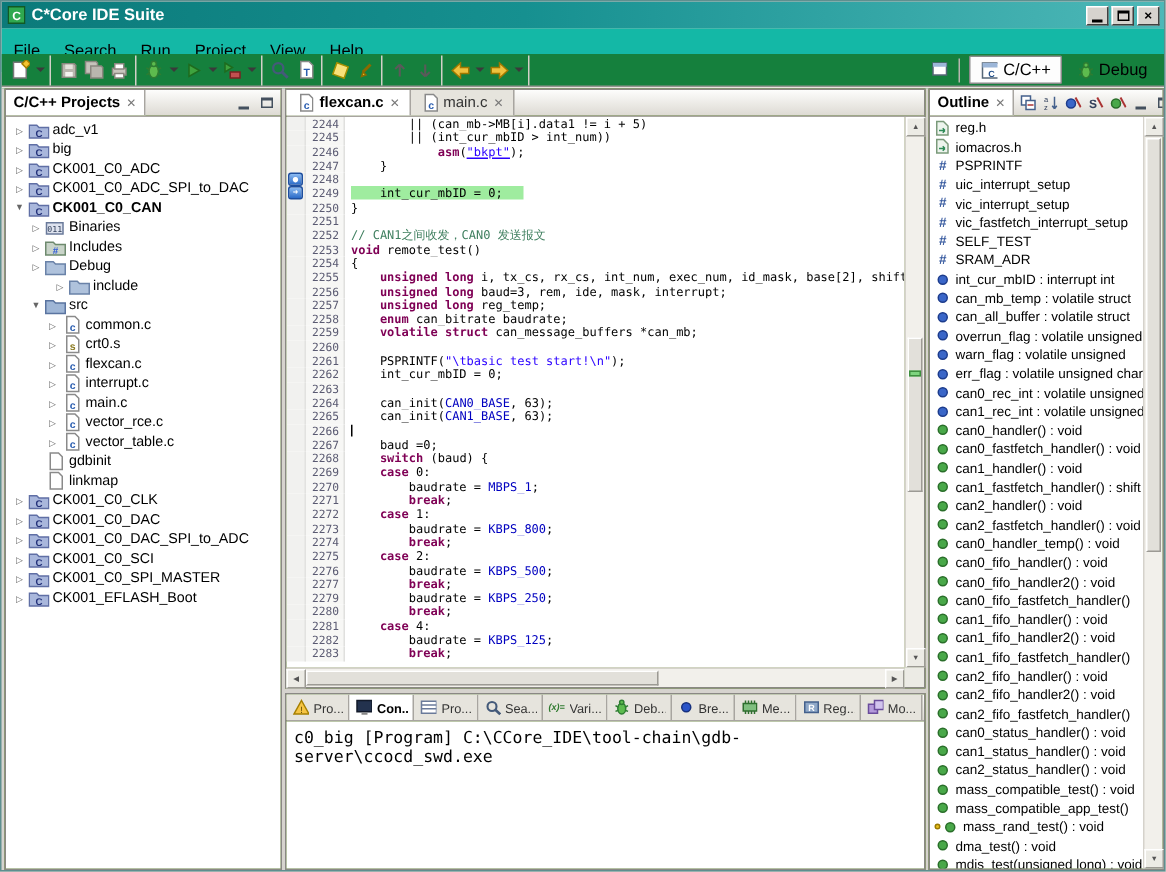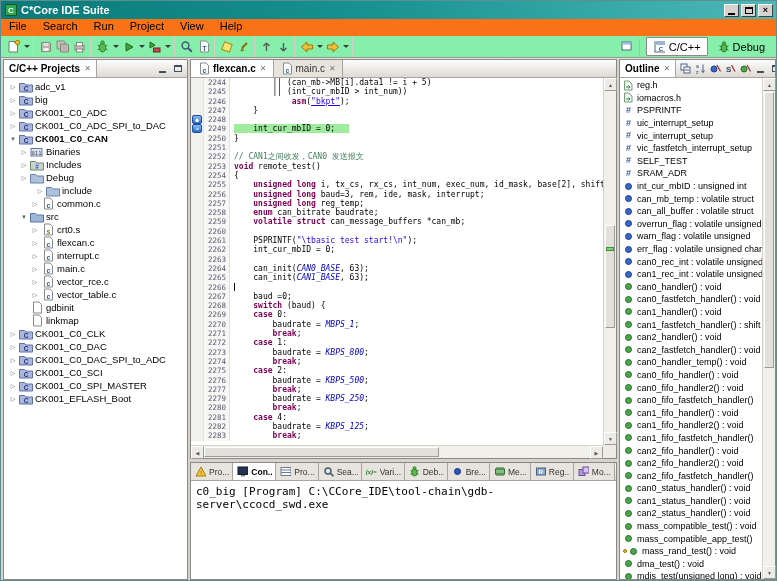--- a/index.html
+++ b/index.html
@@ -8,23 +8,23 @@
   body{position:relative;background:#D6D3CE;font-family:"Liberation Sans",sans-serif;font-size:11px;color:#000;border:1px solid #5E8F8F}
   
   .titlebar{position:absolute;left:0;top:0;right:0;height:18px;background:linear-gradient(90deg,#0B7A7A 0%,#169090 45%,#4DB8B8 100%);color:#fff;display:flex;align-items:center;gap:4px;padding:0 3px;font-weight:bold}
   .app-ic{width:13px;height:13px;display:flex;align-items:center;justify-content:center}
   .win-controls{margin-left:auto;display:flex;gap:2px}
   .win-btn{width:15px;height:13px;background:#D6D3CE;border:1px solid;border-color:#fff #404040 #404040 #fff;display:flex;align-items:center;justify-content:center;color:#000}
   .g-min{width:7px;height:2px;background:#000;margin-top:7px}
   .g-max{width:8px;height:7px;border:1px solid #000;border-top:2px solid #000}
   .g-close{font-size:9px;font-weight:bold;line-height:9px}
   
-  .menubar{position:absolute;top:18px;left:0;right:0;height:30px;background:#f97316;display:flex;align-items:flex-start;border-bottom:1px solid #DAD7D0}
+  .menubar{position:absolute;top:18px;left:0;right:0;height:30px;background:#14b8a6;display:flex;align-items:center;border-bottom:1px solid #DAD7D0}
   .menu-item{padding:1px 8px}
-  .toolbar{position:absolute;top:35px;left:0;right:0;height:23px;background:#86efac;border-bottom:2px groove #E8E6E0;display:flex;align-items:center;padding:0 2px}
+  .toolbar{position:absolute;top:35px;left:0;right:0;height:23px;background:#15803d;border-bottom:2px groove #E8E6E0;display:flex;align-items:center;padding:0 2px}
   .tb-group{display:flex;align-items:center;height:20px;padding:0 2px;border-right:1px solid #D3D0C8;margin-right:1px}
   .tbi{min-width:17px;height:18px;display:flex;align-items:center;justify-content:center}
   .tbi.dd{min-width:9px}
   .ddarrow{width:0;height:0;border-left:3px solid transparent;border-right:3px solid transparent;border-top:3px solid #3A3A3A}
   .pbar{margin-left:auto;display:flex;align-items:center;gap:3px;padding-right:3px}
   .psep{width:1px;height:16px;background:#B8B5AE;margin:0 3px}
   .pbtn{display:flex;align-items:center;gap:3px;padding:1px 6px;height:19px}
   .pbtn.active{background:#FDFDFD;border:1px solid #8A8A8A;border-radius:1px}
   
   .panel{position:absolute;background:#4d7c0f;border:1px solid #8A8884}
@@ -48,21 +48,21 @@
   #editor-panel{left:189px;top:58px;width:427px;height:400px}
   .etabs{position:absolute;top:0;left:0;right:0;height:18px;background:linear-gradient(#FDFDFC,#DDDAD3);border-bottom:1px solid #A8A5A0;display:flex}
   .etab{display:flex;align-items:center;gap:3px;padding:0 6px;font-size:10px;background:#E6E4DD;border-right:1px solid #A8A5A0;color:#333}
   .etab.active{background:#fff;font-weight:bold;color:#000}
   .ebody{position:absolute;top:18px;left:0;right:13px;bottom:13px;background:#fff;overflow:hidden;font-family:"DejaVu Sans Mono",monospace;font-size:8px;line-height:9.3px}
   .crow{display:flex;height:9.3px;align-items:stretch}
   .c-ann{width:13px;flex:none;background:#F1F1EF;border-right:1px solid #E2E2E0;position:relative}
   .c-num{width:26px;flex:none;text-align:right;padding-right:3px;color:#5A5A72;background:#F7F7F5;border-right:1px solid #E0E0DE;font-size:7.5px;line-height:9.3px}
   .c-txt{white-space:pre;flex:1;padding-left:4px;overflow:hidden;line-height:9.3px}
   .hl-in{background:#9FEC9F;padding-right:14px}
-  .k{color:#7F0055;font-weight:bold}.s{color:#2A00FF}.u{color:#2A00FF;text-decoration:underline}.cm{color:#3F7F5F}.m{color:#0000C0;font-style:italic}
+  .k{color:#7F0055;font-weight:bold}.s{color:#2A00FF}.u{color:#2A00FF;text-decoration:underline}.cm{color:#3F7F5F}.m{color:#0000C0;}
   .mark{position:absolute;left:1px;top:0;width:10px;height:9px;border-radius:2px;background:linear-gradient(#8CBBF2,#2B6BC8);border:1px solid #1D4E9E;color:#fff;font-size:6px;line-height:7px;text-align:center}
   .caret{display:inline-block;width:1px;height:8px;background:#000;vertical-align:top}
   
   .vscroll{position:absolute;top:18px;right:0;width:13px;bottom:13px;background:#F2F0EB;border-left:1px solid #D5D2CB}
   .hscroll{position:absolute;left:0;right:13px;bottom:0;height:13px;background:#F2F0EB;border-top:1px solid #D5D2CB}
   .corner{position:absolute;right:0;bottom:0;width:13px;height:13px;background:#ECEBE5}
   .sbtn{position:absolute;width:13px;height:13px;background:#ECEBE5;border:1px solid;border-color:#FFFFFF #9C9A94 #9C9A94 #FFFFFF;color:#555;font-size:5px;display:flex;align-items:center;justify-content:center}
   .sthumb{position:absolute;background:#E2E0DA;border:1px solid;border-color:#FFFFFF #9C9A94 #9C9A94 #FFFFFF}
   .ovmark{position:absolute;right:2px;width:8px;height:4px;background:#7ED47E;border:1px solid #3E8E3E}
   
@@ -367,38 +367,38 @@
       </div>
       <div class="trow" style="padding-left:31px">
         <span class="texp">▷</span>
         <span class="ticon">
           <svg width="14" height="12">
             <path d="M.5 2.5h5l1.5 1.5h6.5v7H.5z" fill="#AFC2DC" stroke="#6A82A8"></path>
           </svg>
         </span>
         <span class="tlabel">include</span>
       </div>
+      <div class="trow" style="padding-left:15px">
+        <span class="texp">▼</span>
+        <span class="ticon">
+          <svg width="14" height="12">
+            <path d="M.5 2.5h5l1.5 1.5h6.5v7H.5z" fill="#9FB6D6" stroke="#5A74A0"></path>
+          </svg>
+        </span>
+        <span class="tlabel">src</span>
+      </div>
       <div class="trow" style="padding-left:26px">
         <span class="texp">▷</span>
         <span class="ticon">
           <svg width="12" height="13">
             <path d="M2.5 1h5.5l2.5 2.5V12H2.5z" fill="#fff" stroke="#8a8a8a"></path>
             <text x="6.5" y="10.5" font-size="7" text-anchor="middle" font-weight="bold" fill="#2A5DB0" font-family="Liberation Sans,sans-serif">c</text>
           </svg>
         </span>
         <span class="tlabel">common.c</span>
-      </div>
-      <div class="trow" style="padding-left:15px">
-        <span class="texp">▼</span>
-        <span class="ticon">
-          <svg width="14" height="12">
-            <path d="M.5 2.5h5l1.5 1.5h6.5v7H.5z" fill="#9FB6D6" stroke="#5A74A0"></path>
-          </svg>
-        </span>
-        <span class="tlabel">src</span>
       </div>
       <div class="trow" style="padding-left:26px">
         <span class="texp">▷</span>
         <span class="ticon">
           <svg width="12" height="13">
             <path d="M2.5 1h5.5l2.5 2.5V12H2.5z" fill="#fff" stroke="#8a8a8a"></path>
             <text x="6.5" y="10.5" font-size="7" text-anchor="middle" font-weight="bold" fill="#8A7A20" font-family="Liberation Sans,sans-serif">s</text>
           </svg>
         </span>
         <span class="tlabel">crt0.s</span>
@@ -966,21 +966,21 @@
       <div class="orow">
         <span class="oic">
           <span class="ic-define">#</span>
         </span>
         <span>SRAM_ADR</span>
       </div>
       <div class="orow">
         <span class="oic">
           <span class="dot dot-var"></span>
         </span>
-        <span>int_cur_mbID : unsigned int</span>
+        <span>int_cur_mbID : interrupt int</span>
       </div>
       <div class="orow">
         <span class="oic">
           <span class="dot dot-var"></span>
         </span>
         <span>can_mb_temp : volatile struct</span>
       </div>
       <div class="orow">
         <span class="oic">
           <span class="dot dot-var"></span>

